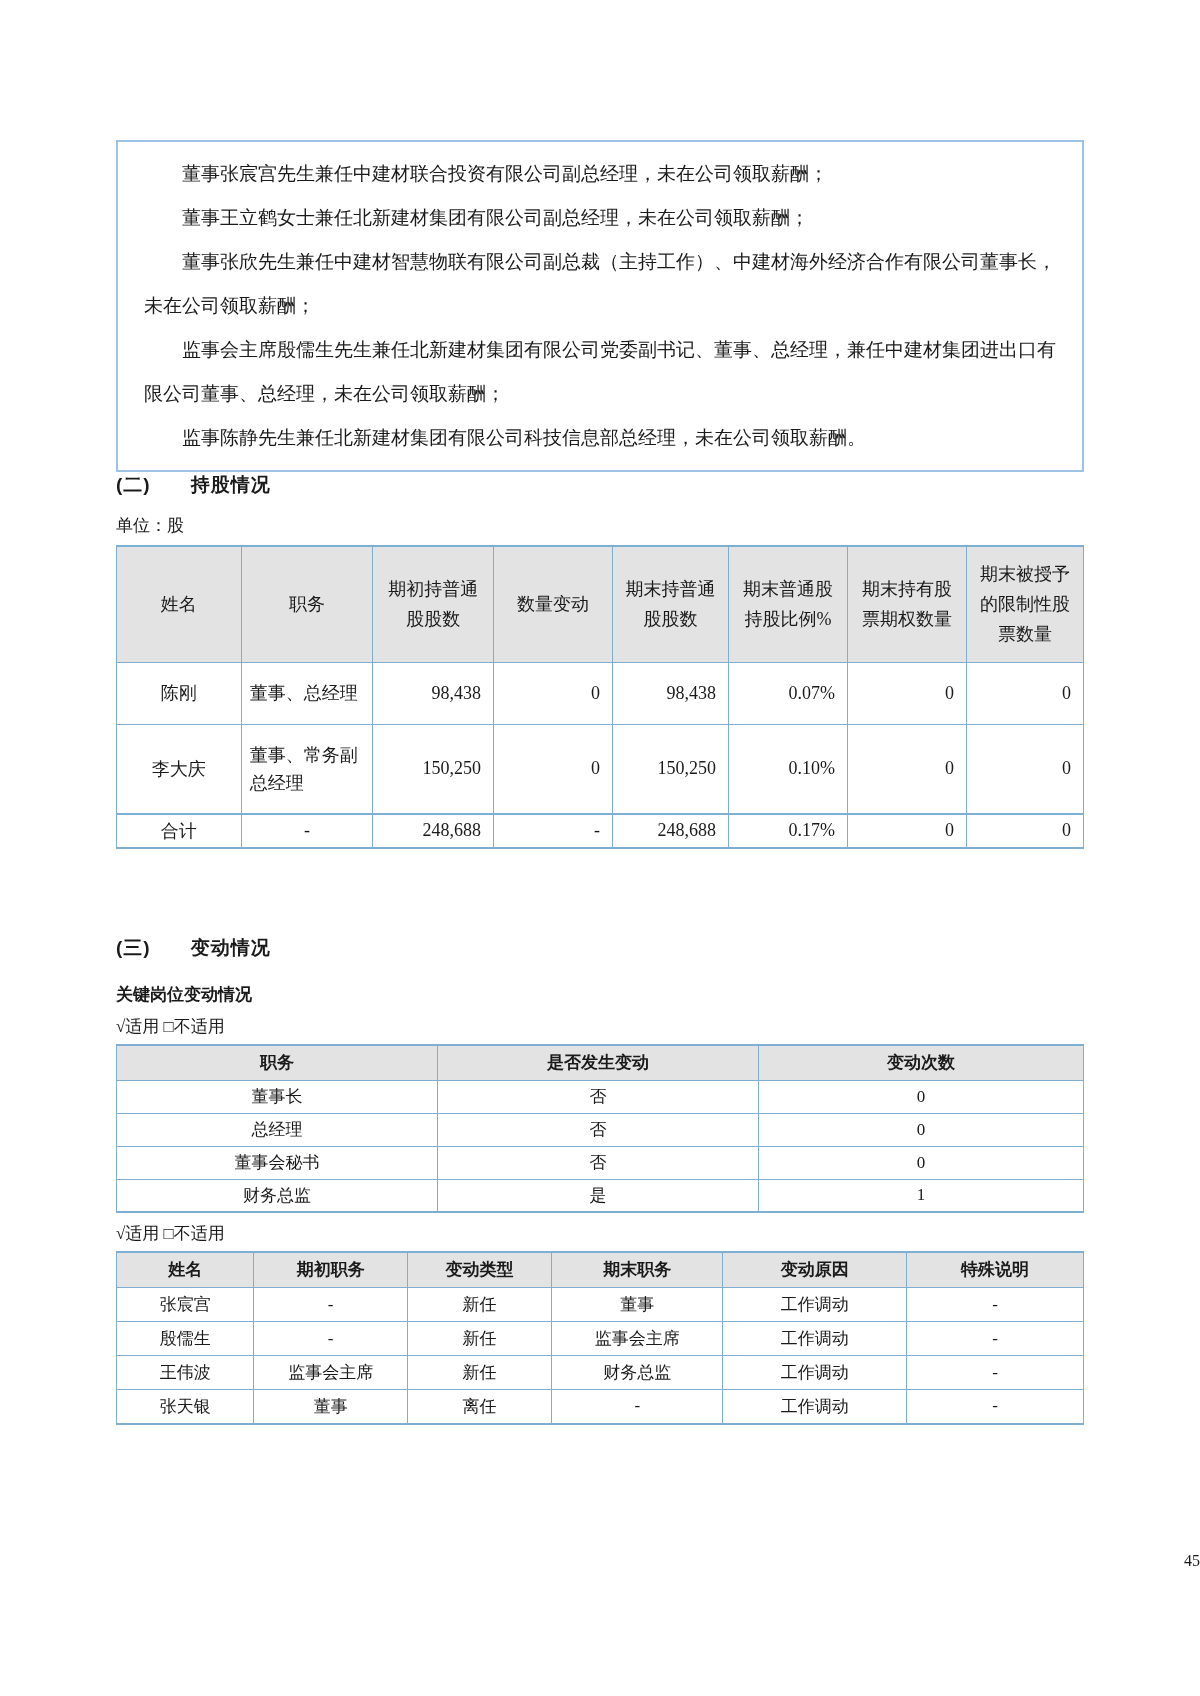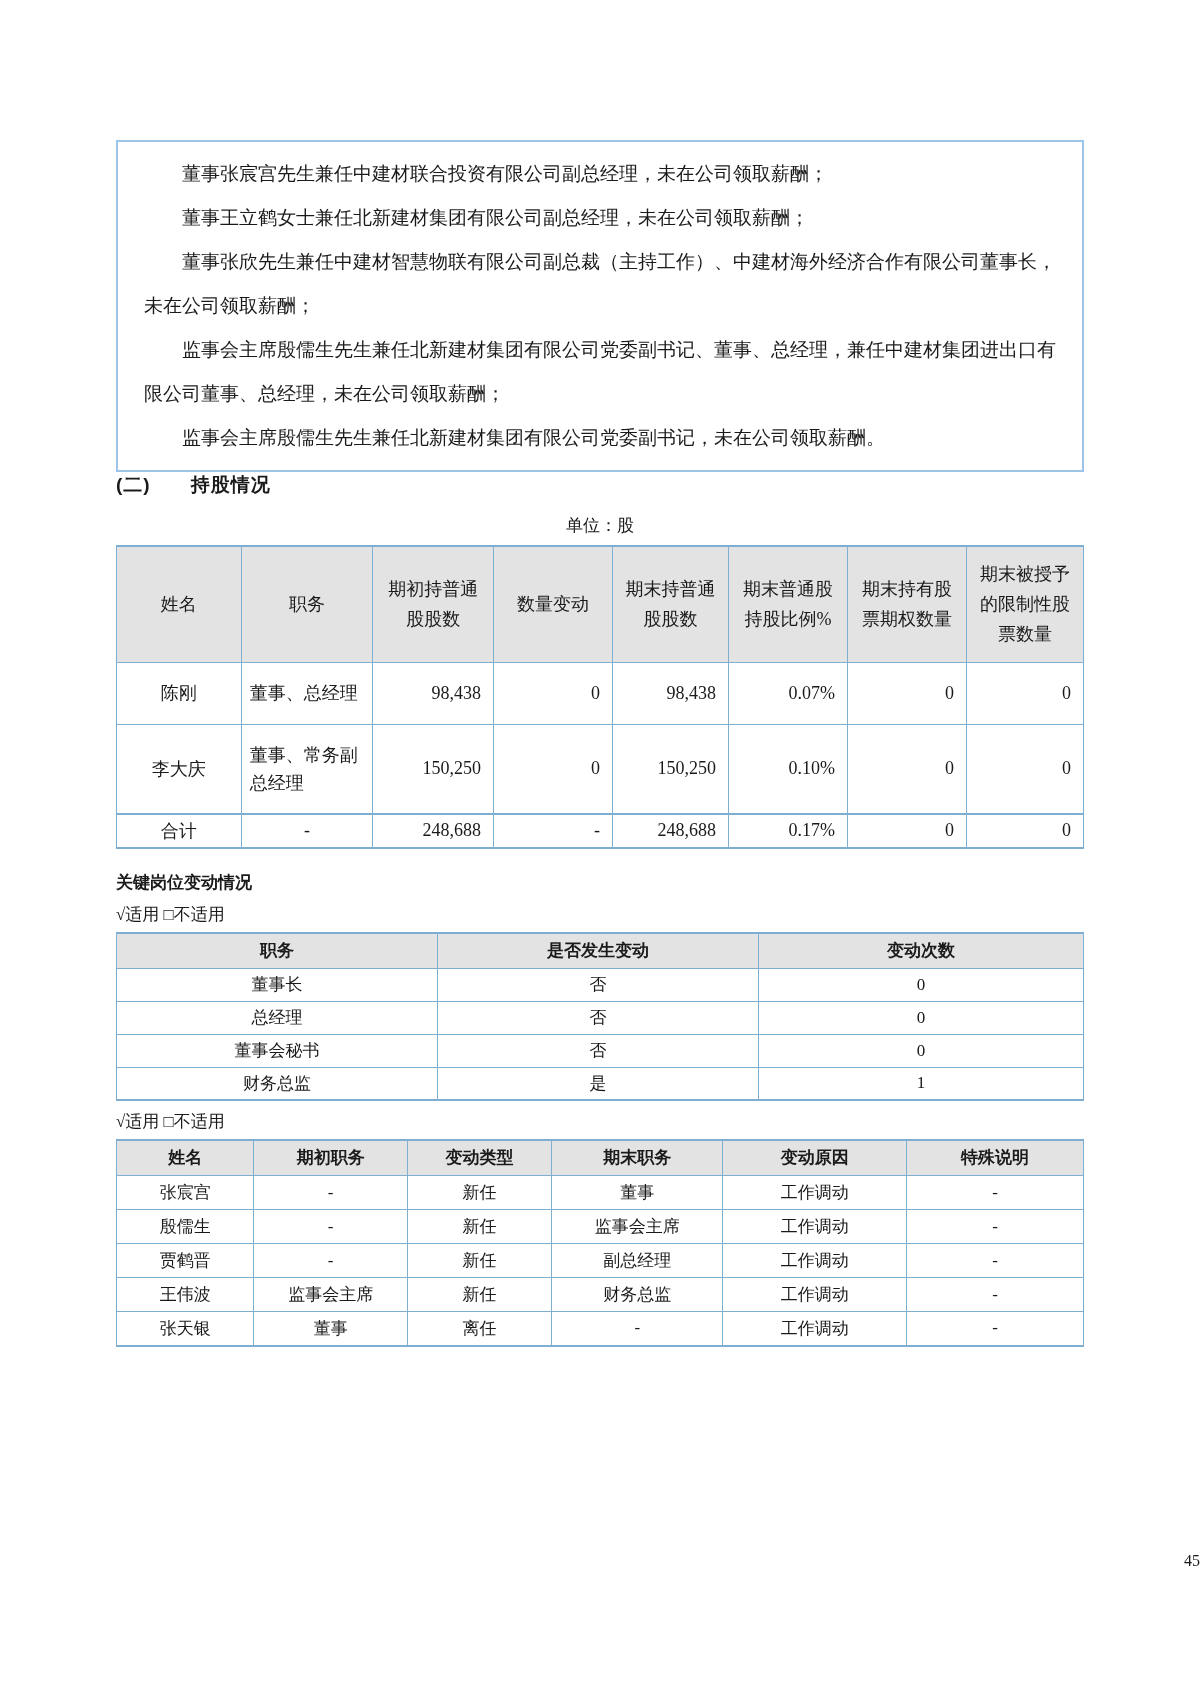--- a/index.html
+++ b/index.html
@@ -22,21 +22,21 @@
     text-indent:2em; text-align:justify;
   }
 
   
   .sec-heading {
     font-family:"Liberation Sans","DejaVu Sans",sans-serif;
     font-weight:bold; font-size:19px; letter-spacing:1px;
   }
   .sec-heading .sec-num { margin-right:40px; }
 
-  .unit-label { margin-top:16px; text-align:center; font-size:17px; }
+  .unit-label { margin-top:16px; text-align:left; font-size:17px; }
 
   
   table { border-collapse:collapse; width:100%; table-layout:fixed; margin-top:8px; }
   table, th, td { border:1px solid #7faed3; }
   table { border-top-width:2px; border-bottom-width:2px; }
   th {
     background:#e3e3e3; font-weight:normal; text-align:center;
     font-size:18px; line-height:30px; vertical-align:middle;
   }
   td { font-size:18px; vertical-align:middle; text-align:center; }
@@ -74,21 +74,21 @@
 </head>
 <body>
 
 <div class="content">
 
   <div class="intro-box">
     <p>董事张宸宫先生兼任中建材联合投资有限公司副总经理，未在公司领取薪酬；</p>
     <p>董事王立鹤女士兼任北新建材集团有限公司副总经理，未在公司领取薪酬；</p>
     <p>董事张欣先生兼任中建材智慧物联有限公司副总裁（主持工作）、中建材海外经济合作有限公司董事长，未在公司领取薪酬；</p>
     <p>监事会主席殷儒生先生兼任北新建材集团有限公司党委副书记、董事、总经理，兼任中建材集团进出口有限公司董事、总经理，未在公司领取薪酬；</p>
-    <p>监事会主席殷儒生先生兼任北新建材集团有限公司党委副书记，未在公司领取薪酬。</p>
+    <p>监事陈静先生兼任北新建材集团有限公司科技信息部总经理，未在公司领取薪酬。</p>
   </div>
 
   <div class="sec-heading">
     <span class="sec-num">(二)</span><span>持股情况</span>
   </div>
 
   <div class="unit-label">单位：股</div>
 
   <table id="t1">
     <colgroup>
@@ -142,20 +142,23 @@
         <td>248,688</td>
         <td>-</td>
         <td>248,688</td>
         <td>0.17%</td>
         <td>0</td>
         <td>0</td>
       </tr>
     </tfoot>
   </table>
 
+  <div class="sec-heading" style="margin-top:86px;">
+    <span class="sec-num">(三)</span><span>变动情况</span>
+  </div>
 
   <div class="sub-heading">关键岗位变动情况</div>
   <div class="applicability">√适用 □不适用</div>
 
   <table id="t2">
     <colgroup>
       <col style="width:33.2%">
         <col style="width:33.2%">
         <col style="width:33.6%">
     </colgroup>
@@ -222,28 +225,20 @@
         </tr>
         <tr>
           <td>殷儒生</td>
           <td>-</td>
           <td>新任</td>
           <td>监事会主席</td>
           <td>工作调动</td>
           <td>-</td>
         </tr>
         <tr>
-          <td>贾鹤晋</td>
-          <td>-</td>
-          <td>新任</td>
-          <td>副总经理</td>
-          <td>工作调动</td>
-          <td>-</td>
-        </tr>
-        <tr>
           <td>王伟波</td>
           <td>监事会主席</td>
           <td>新任</td>
           <td>财务总监</td>
           <td>工作调动</td>
           <td>-</td>
         </tr>
         <tr>
           <td>张天银</td>
           <td>董事</td>

